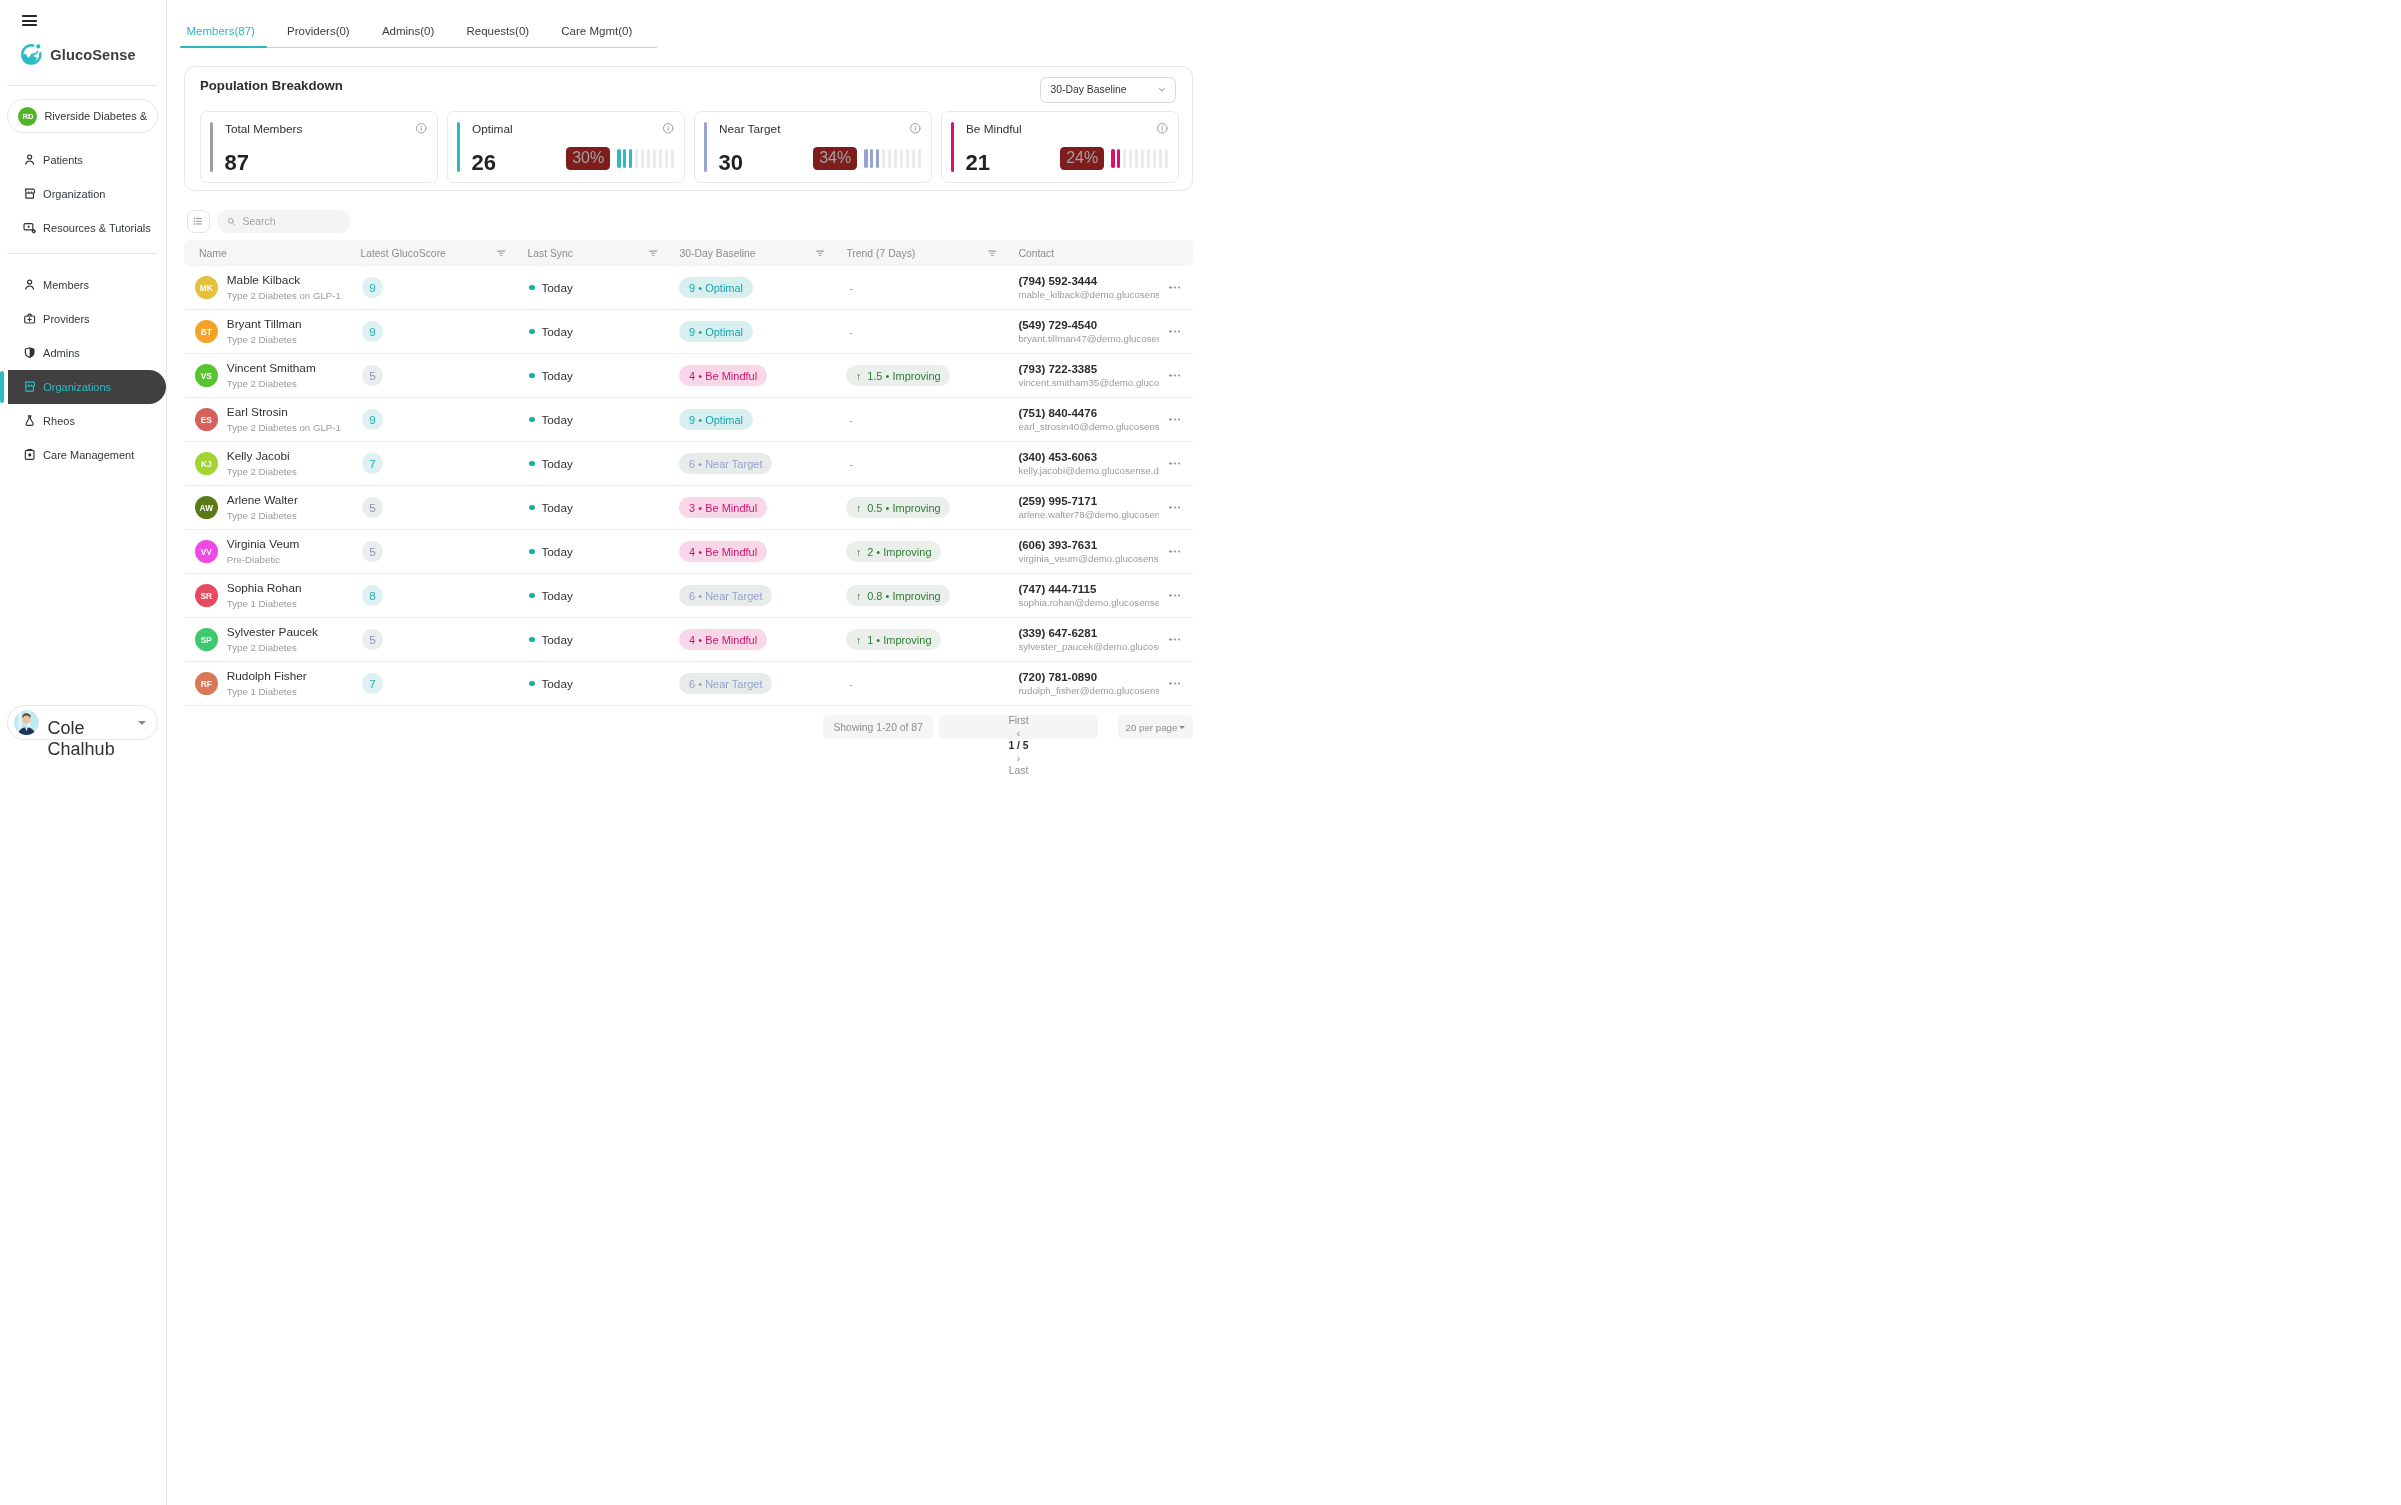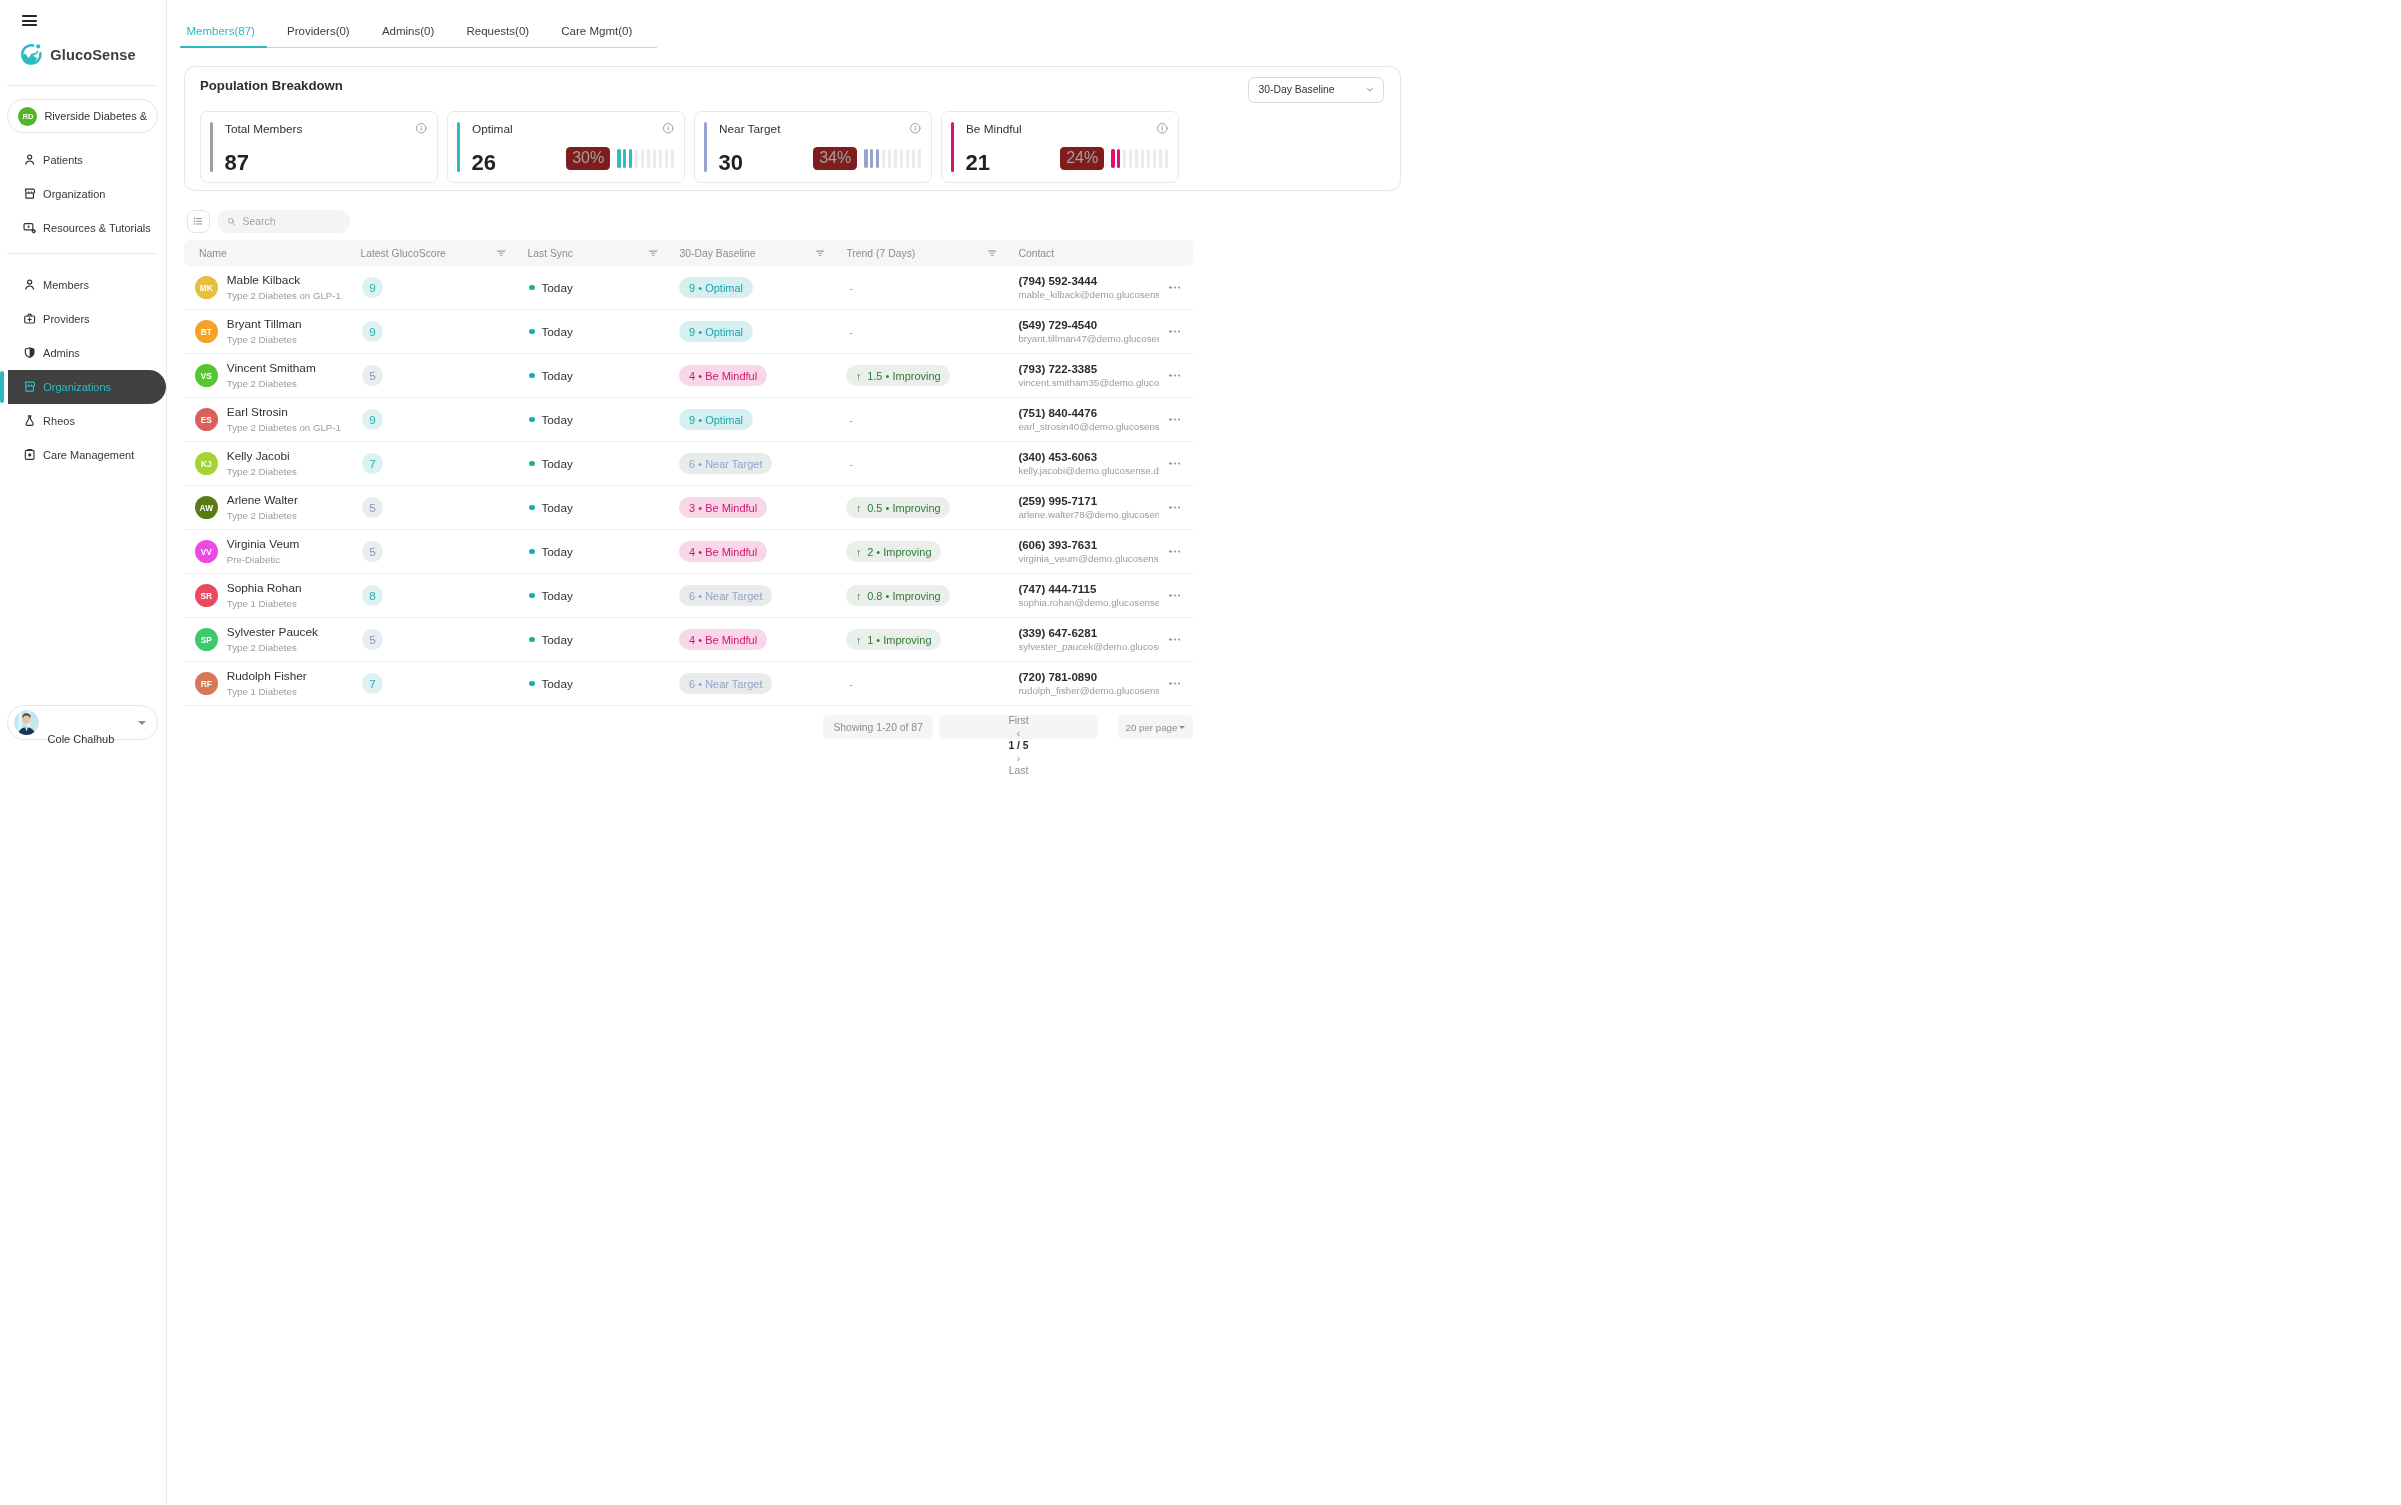--- a/index.html
+++ b/index.html
@@ -31,34 +31,34 @@
     padding-left:21.5px; cursor:pointer; color:#33383c; }
   .nav-ic { width:15.3px; height:15.3px; color:#2e3236; }
   .nav-label { font-size:11px; }
   .nav-item.active { margin-left:7.6px; padding-left:14px; background:#404040; border-radius:0 18px 18px 0; }
   .nav-item.active::before { content:""; position:absolute; left:-7.6px; top:0.7px; bottom:0.7px; width:3.5px;
     background:#2bbcc2; border-radius:2.1px; }
   .nav-item.active .nav-label, .nav-item.active .nav-ic { color:#2bbcc2; }
   .user-pill { position:absolute; left:7px; top:705px; width:151px; height:35px; border:0.7px solid #e6e6e6;
     border-radius:18px; display:flex; align-items:center; gap:8.3px; padding:0 11px 0 6.3px; cursor:pointer; background:#fff; }
   .user-avatar { width:25px; height:25px; border-radius:50%; overflow:hidden; flex:0 0 25px; }
-  .user-name { font-size:11px; color:#2e3134; flex:1;margin-top:33px; }
+  .user-name { font-size:18px; color:#2e3134; flex:1;margin-top:33px; }
   .tri { width:0; height:0; border-left:4.2px solid transparent; border-right:4.2px solid transparent;
     border-top:4.9px solid #8b8b8b; }
 
   
   .main { position:absolute; left:167px; top:0; right:0; bottom:0; }
   .tabs { position:absolute; left:17.4px; top:25px; width:473px; display:flex; gap:28px;
     border-bottom:0.7px solid #cfcfcf; }
   .tab { position:relative; padding:0 2.1px 10.4px; font-size:11.5px; color:#393d40; cursor:pointer; white-space:nowrap; }
   .tab.active { color:#2bb7bd; }
   .tab.active::after { content:""; position:absolute; left:-4.2px; right:-9.7px; bottom:-0.7px; height:2.1px;
     background:#2bb7bd; border-radius:1.4px; }
 
-  .pop-card { position:absolute; left:17.4px; top:66px; width:1217px; height:125px; border:0.7px solid #e7e7e7;
+  .pop-card { position:absolute; left:17.4px; top:66px; width:1009px; height:125px; border:0.7px solid #e7e7e7;
     border-radius:11px; background:#fff; }
   .pop-title { position:absolute; left:14.6px; top:11px; font-size:13.2px; font-weight:bold; color:#2c2e30; }
   .range-select { position:absolute; right:16px; top:9.7px; width:136px; height:26px; border:0.7px solid #d9d9d9;
     border-radius:6.3px; display:flex; align-items:center; justify-content:space-between; padding:0 9px;
     font-size:10.4px; color:#323538; cursor:pointer; }
   .range-select .ic { width:9.7px; height:9.7px; color:#555; }
   .stat-row { position:absolute; left:14.6px; top:44px; display:flex; gap:9px; }
   .stat-card { position:relative; width:238px; height:72px; border:0.7px solid #e9e9e9; border-radius:7px; background:#fff; }
   .stat-accent { position:absolute; left:9px; top:10.4px; bottom:10.4px; width:3.5px; border-radius:2.1px; }
   .stat-label { position:absolute; left:24px; top:10.4px; font-size:11.8px; color:#2e3134; }

